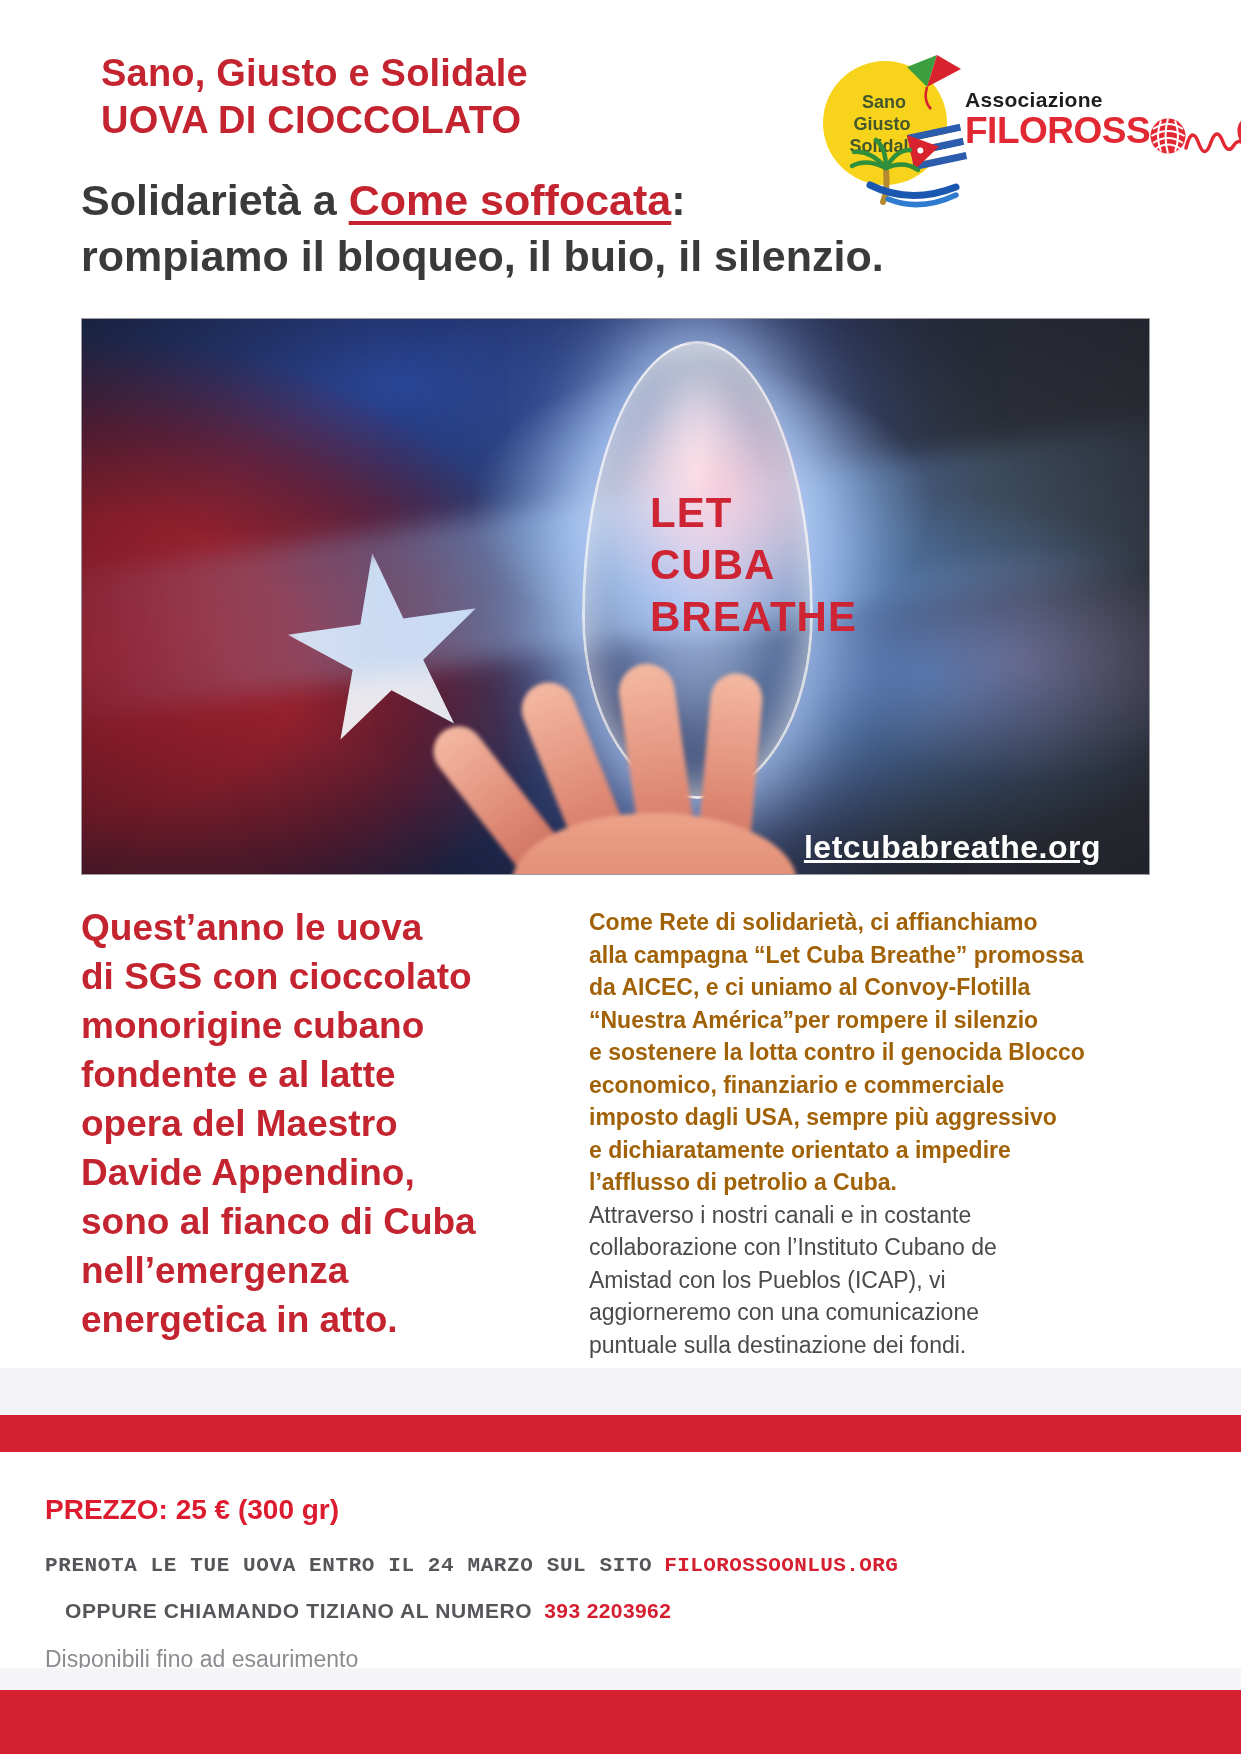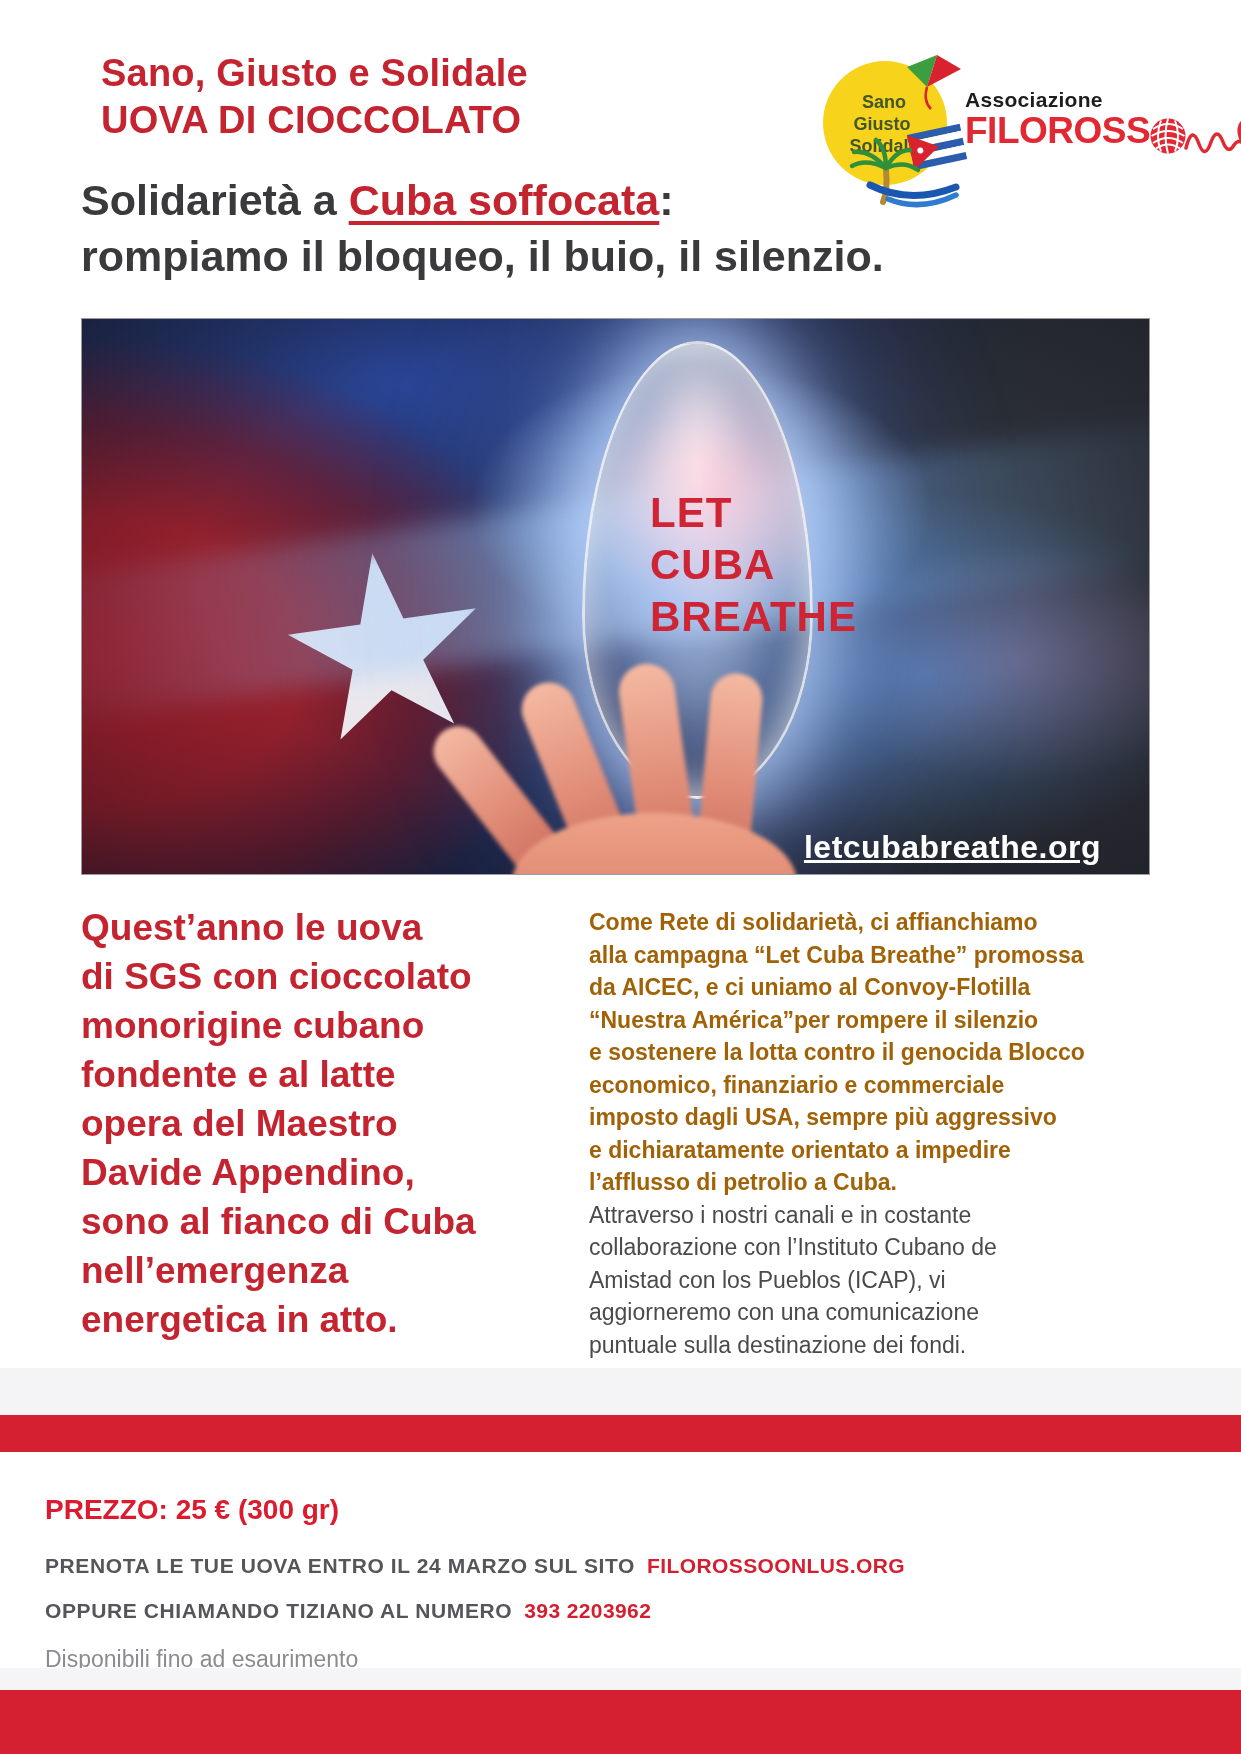--- a/index.html
+++ b/index.html
@@ -69,22 +69,22 @@
   .right-bold{color:#a16207;font-weight:bold;white-space:pre-line;}
   .right-reg{color:#4a4a4c;white-space:pre-line;}
 
   
   .gray-strip-1{position:absolute;left:0;top:1368px;width:1241px;height:47px;background:#f4f4f6;}
   .gray-strip-2{position:absolute;left:0;top:1668px;width:1241px;height:22px;background:#f5f5f7;}
   .band-top{position:absolute;left:0;top:1415px;width:1241px;height:37px;background:#d42030;}
   .band-bottom{position:absolute;left:0;top:1690px;width:1241px;height:64px;background:#d42030;}
   .price{position:absolute;left:45px;top:1494px;font-size:28px;font-weight:bold;color:#dd1b2e;}
   .contact{position:absolute;left:45px;font-size:21px;font-weight:bold;color:#55565a;letter-spacing:.6px;}
-  .contact-1{top:1554px;}
-  .contact-2{top:1599px;}
+  .contact-1{top:1554px;font-family:Liberation Mono, monospace;}
+  .contact-2{top:1599px;margin-left:20px;}
   .contact .red{color:#d51f30;margin-left:12px;letter-spacing:.4px;}
   .availability{position:absolute;left:45px;top:1646px;font-size:23px;color:#8a8c8f;}
 </style>
 </head>
 <body>
 
 <div class="page">
 
   <div class="brand">
     <div>Sano, Giusto e Solidale</div>
@@ -150,21 +150,21 @@
       <svg class="fr-squiggle" width="120" height="70" viewBox="0 0 120 70">
         <path d="M2,52 q6,-24 13,-4 q6,16 12,-2 q6,-16 12,0 q5,13 11,3 q4,-6 9,-2
                  c-8,-14 -2,-26 8,-22 c3,1 5,4 5,7 c2,-8 12,-9 15,-2 c4,9 -5,19 -16,24
                  c8,2 14,8 13,16" stroke="#e22832" stroke-width="3.5" fill="none" stroke-linecap="round"></path>
       </svg>
 
     </div>
   </div>
 
   <div class="headline1">
-    <span>Solidarietà a </span><span class="hl-red">Cuba soffocata</span><span>:</span>
+    <span>Solidarietà a </span><span class="hl-red">Come soffocata</span><span>:</span>
   </div>
   <div class="headline2">rompiamo il bloqueo, il buio, il silenzio.</div>
 
   <div class="photo">
     <div class="flag-star"></div>
     <div class="beam"></div>
     <div class="vignette"></div>
     <div class="egg"></div>
     <div class="hand">
       <div class="finger f1"></div>

